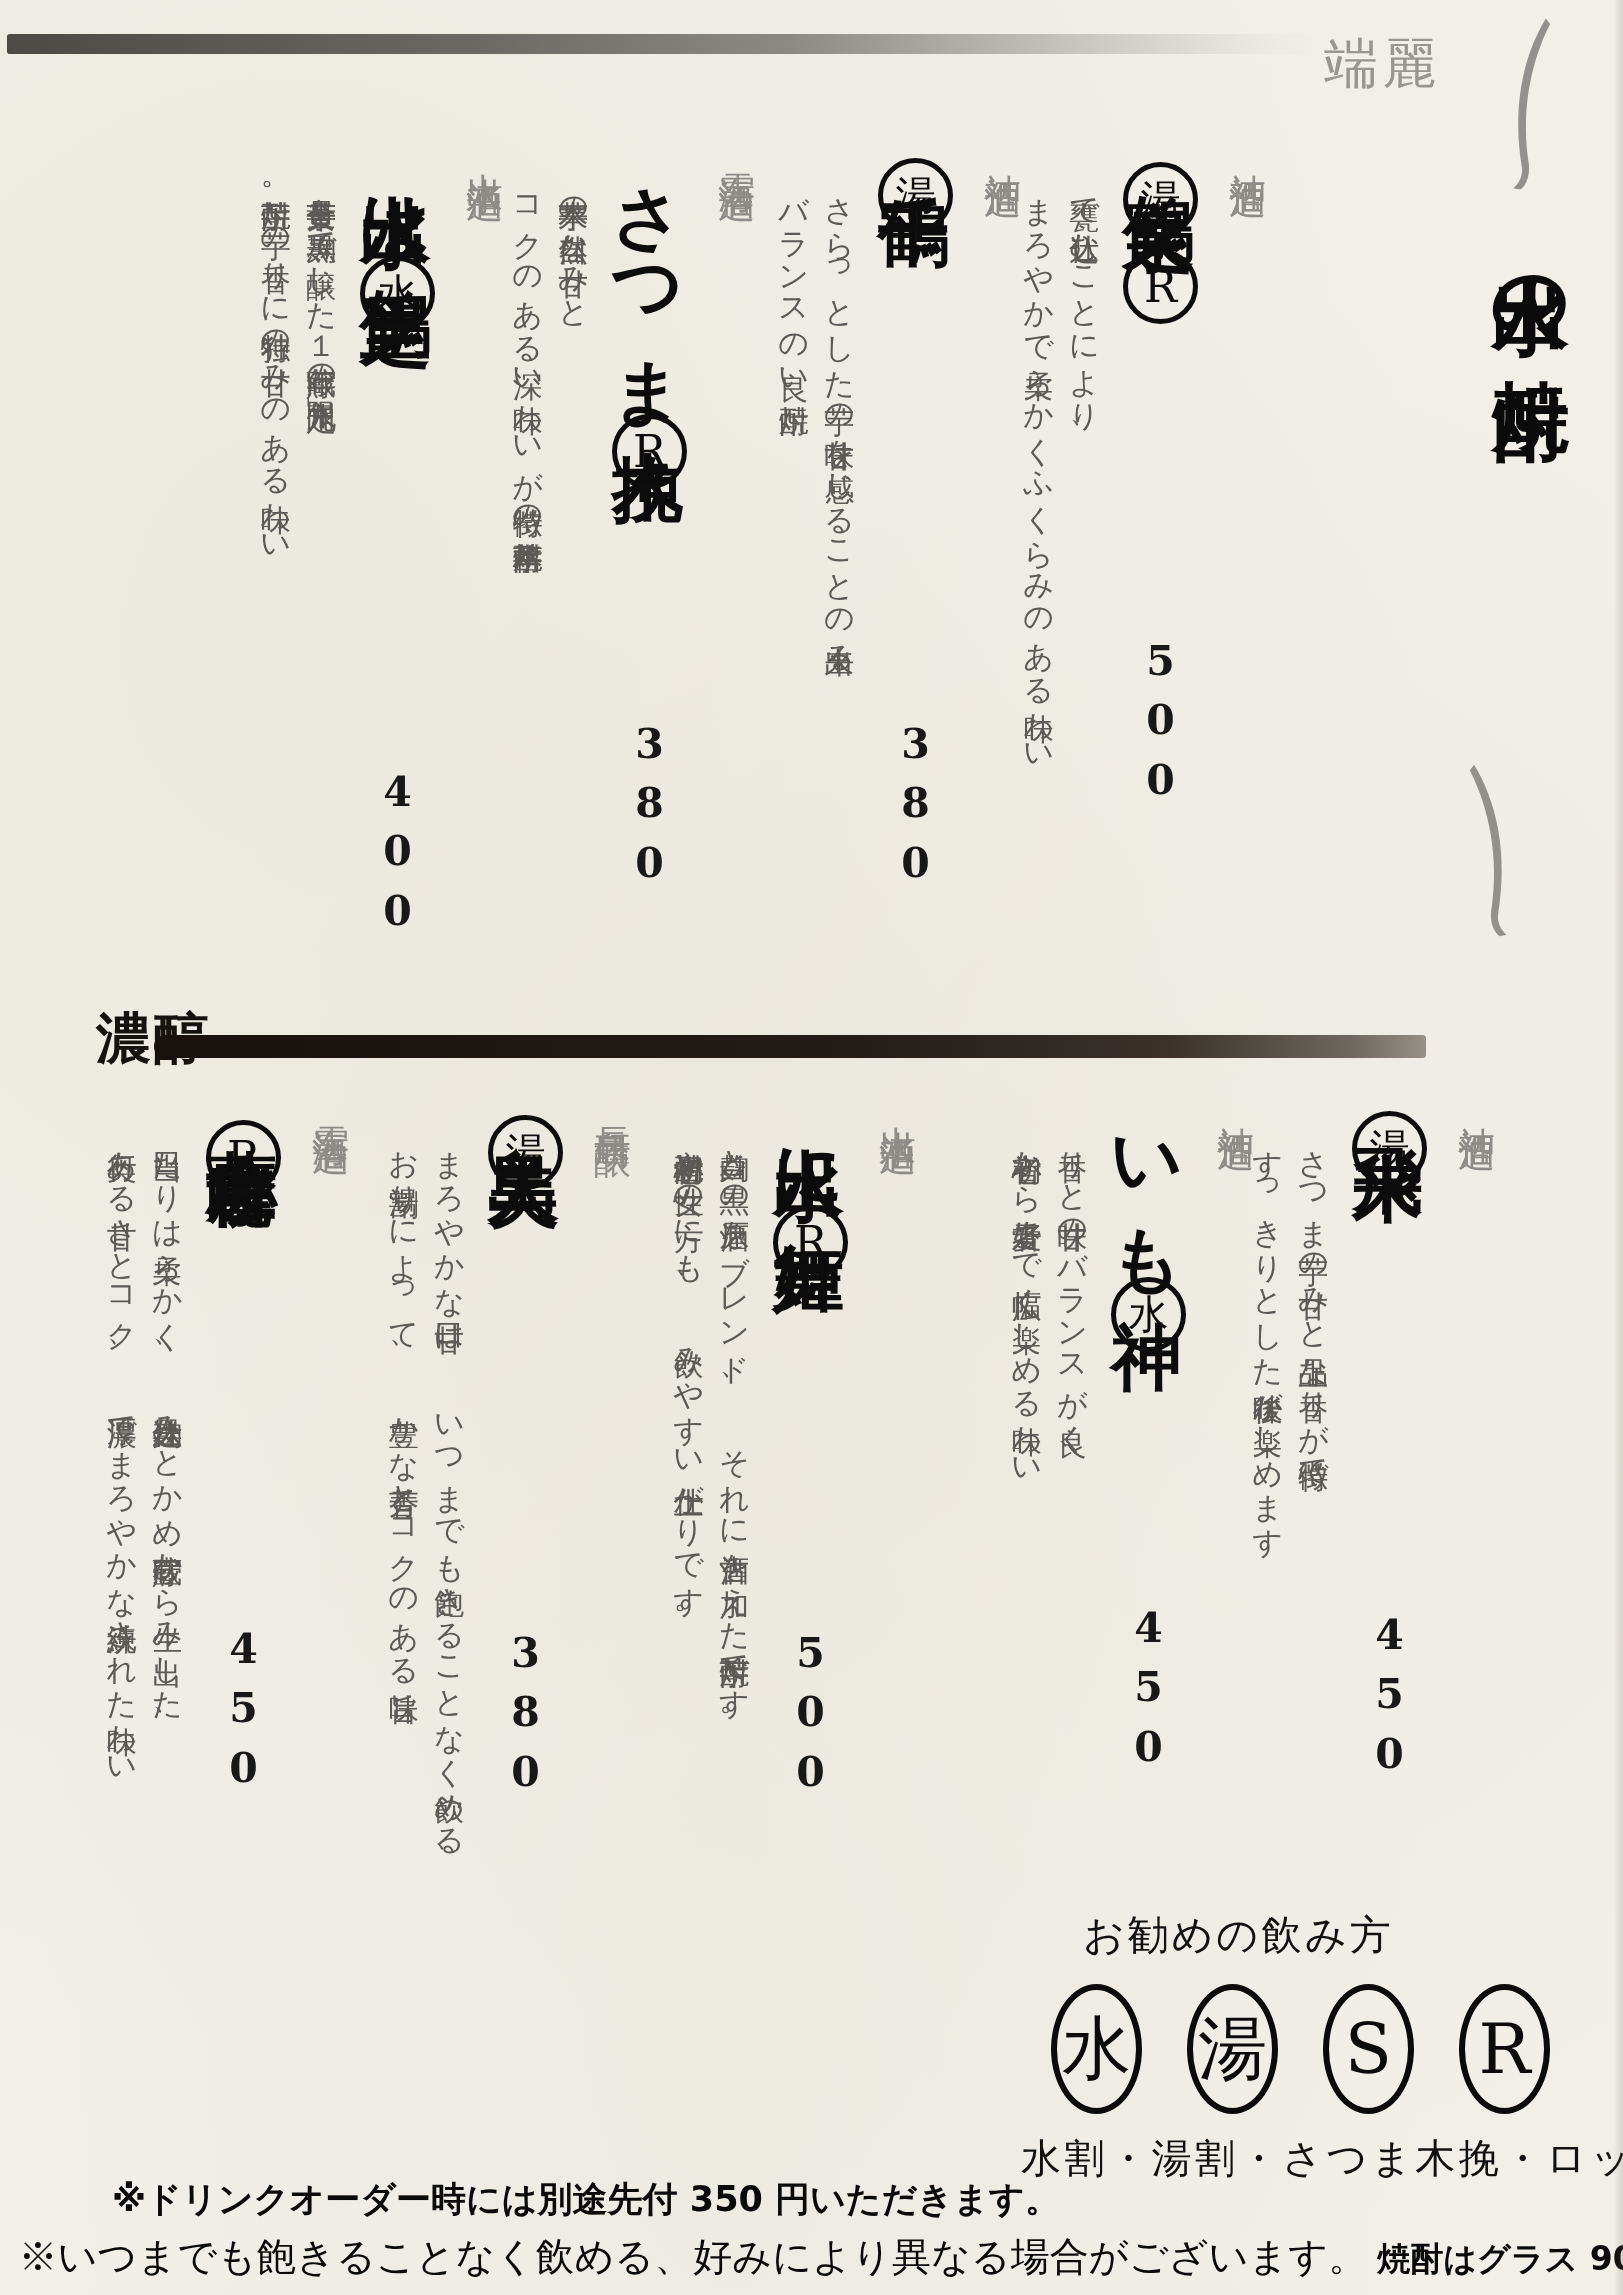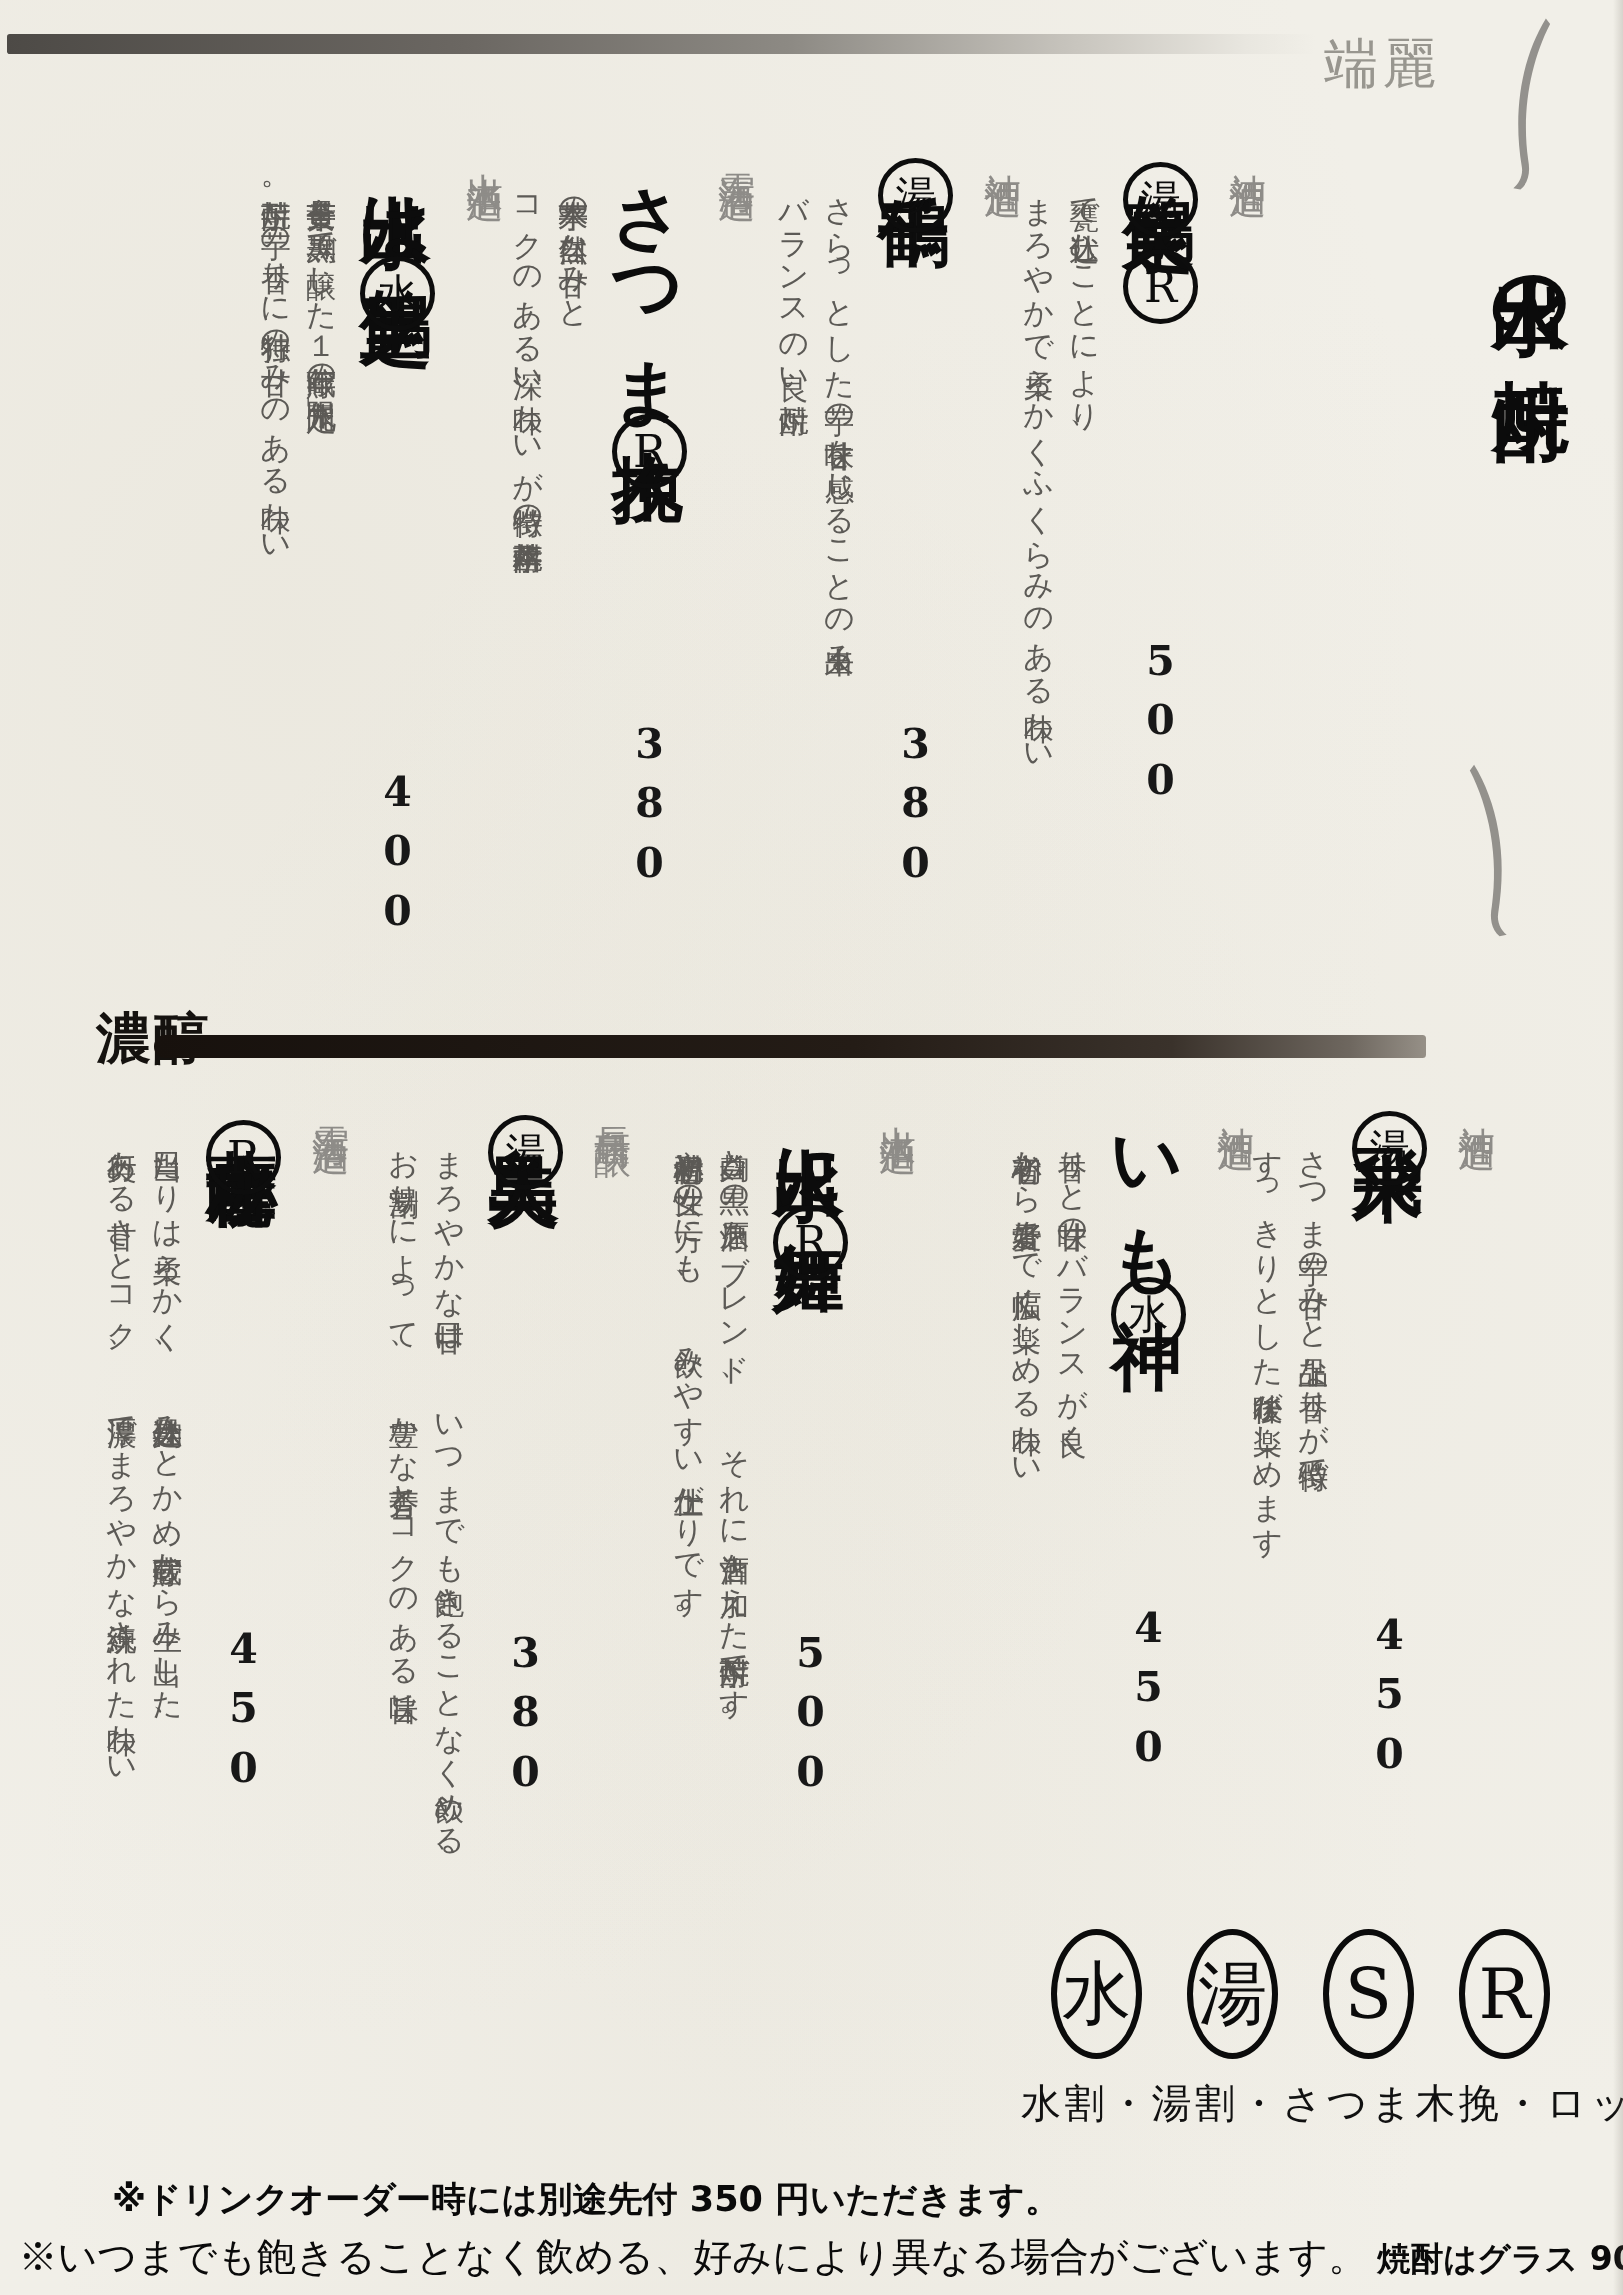--- a/index.html
+++ b/index.html
@@ -193,20 +193,21 @@
         <span class="name">薩摩古秘</span>
         <span class="badge lat">R</span>
       </div>
       <div class="price">450</div>
     </div>
     <div class="desc">口当たりは柔らかく、　黒麹仕込みとかめ壺貯蔵から生み出した、
 奥行ある甘さとコク、　濃厚でまろやかな洗練された味わい</div>
   </div>
 
   <div class="guide">
+    <div class="guide-heading">お勧めの飲み方</div>
     <div class="guide-circles">
       <span class="gcircle">水</span>
       <span class="gcircle">湯</span>
       <span class="gcircle">S</span>
       <span class="gcircle">R</span>
     </div>
     <div class="guide-legend">水割・湯割・さつま木挽・ロック</div>
   </div>
 
   <div class="note1">※ドリンクオーダー時には別途先付 350 円いただきます。</div>

